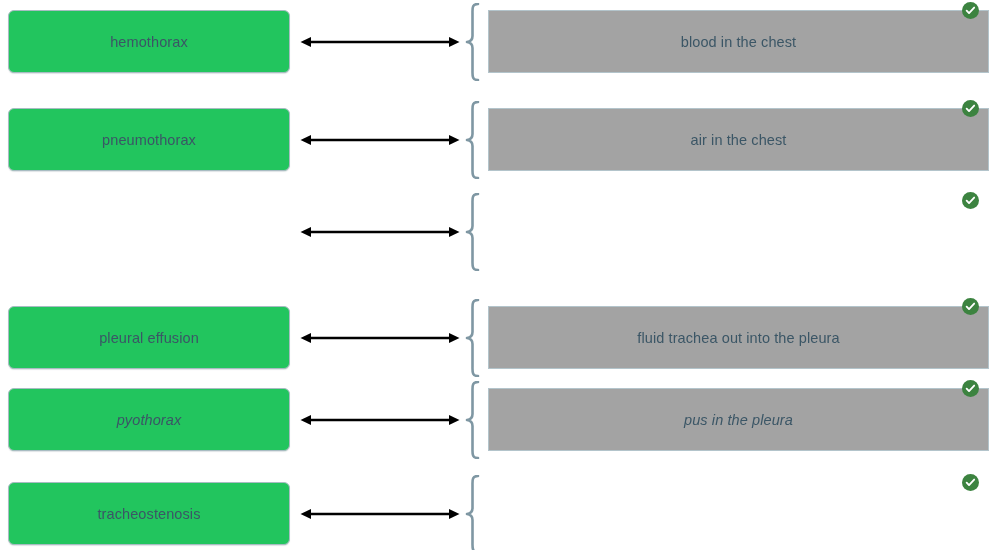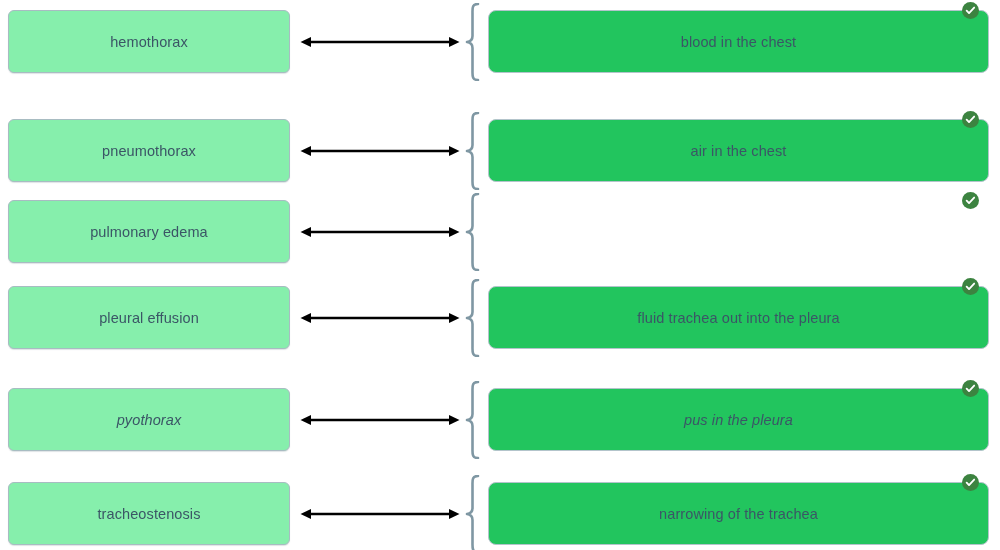--- a/index.html
+++ b/index.html
@@ -30,21 +30,21 @@
   }
 
   
   .term-tile {
     position: absolute;
     left: 8px;
     top: 0;
     width: 282px;
     height: 63px;
     box-sizing: border-box;
-    background: #86efac;
+    background: #22c55e;
     border: 1px solid #a8bcc2;
     border-radius: 6px;
     box-shadow: 0 1px 1px rgba(80,100,110,0.18);
     display: flex;
     align-items: center;
     justify-content: center;
   }
   .term-label {
     font-size: 14.5px;
     color: #3b5666;
@@ -72,23 +72,23 @@
   }
 
   
   .definition-tile {
     position: absolute;
     left: 488px;
     top: 0;
     width: 501px;
     height: 63px;
     box-sizing: border-box;
-    background: #22c55e;
+    background: #a3a3a3;
     border: 1px solid #b3c4cb;
-    border-radius: 8px;
+    border-radius: 0;
     display: flex;
     align-items: center;
     justify-content: center;
   }
   .definition-label {
     font-size: 14.5px;
     color: #3b5666;
     letter-spacing: 0.1px;
     text-align: center;
     padding: 0 14px;
@@ -128,21 +128,21 @@
         </svg></div>
       <div class="definition-tile">
         <span class="definition-label">blood in the chest</span>
       </div>
       <div class="correct-badge">
         <svg width="11" height="11" viewBox="0 0 12 12" xmlns="http://www.w3.org/2000/svg">
           <path d="M1.8 6.2 L4.4 8.8 L10 2.8" fill="none" stroke="#ffffff" stroke-width="2" stroke-linecap="round" stroke-linejoin="round"></path>
         </svg>
       </div>
     </div>
-    <div class="match-row" style="top: 119px;">
+    <div class="match-row" style="top: 108px;">
       <div class="term-tile">
         <span class="term-label">pneumothorax</span>
       </div>
       <div class="connector-arrow"><svg width="160" height="16" viewBox="0 0 160 16" xmlns="http://www.w3.org/2000/svg">
           <line x1="8" y1="8" x2="152" y2="8" stroke="#000000" stroke-width="2.6"></line>
           <path d="M0.5 8 L11 3 L11 13 Z" fill="#000000"></path>
           <path d="M159.5 8 L149 3 L149 13 Z" fill="#000000"></path>
         </svg></div>
       <div class="brace"><svg width="22" height="78" viewBox="0 0 22 78" xmlns="http://www.w3.org/2000/svg">
           <path d="M16 1 C10 1 10.5 5 10.5 10 L10.5 33 C10.5 37 8.5 38.6 5 39 C8.5 39.4 10.5 41 10.5 45 L10.5 68 C10.5 73 10 77 16 77" fill="none" stroke="#7f97a3" stroke-width="2.6" stroke-linecap="round" stroke-linejoin="round"></path>
@@ -150,38 +150,35 @@
       <div class="definition-tile">
         <span class="definition-label">air in the chest</span>
       </div>
       <div class="correct-badge">
         <svg width="11" height="11" viewBox="0 0 12 12" xmlns="http://www.w3.org/2000/svg">
           <path d="M1.8 6.2 L4.4 8.8 L10 2.8" fill="none" stroke="#ffffff" stroke-width="2" stroke-linecap="round" stroke-linejoin="round"></path>
         </svg>
       </div>
     </div>
     <div class="match-row" style="top: 200px;">
-      <div class="term-tile">
-        <span class="term-label">pulmonary edema</span>
-      </div>
-      <div class="connector-arrow"><svg width="160" height="16" viewBox="0 0 160 16" xmlns="http://www.w3.org/2000/svg">
-          <line x1="8" y1="8" x2="152" y2="8" stroke="#000000" stroke-width="2.6"></line>
-          <path d="M0.5 8 L11 3 L11 13 Z" fill="#000000"></path>
-          <path d="M159.5 8 L149 3 L149 13 Z" fill="#000000"></path>
-        </svg></div>
-      <div class="brace"><svg width="22" height="78" viewBox="0 0 22 78" xmlns="http://www.w3.org/2000/svg">
-          <path d="M16 1 C10 1 10.5 5 10.5 10 L10.5 33 C10.5 37 8.5 38.6 5 39 C8.5 39.4 10.5 41 10.5 45 L10.5 68 C10.5 73 10 77 16 77" fill="none" stroke="#7f97a3" stroke-width="2.6" stroke-linecap="round" stroke-linejoin="round"></path>
-        </svg></div>
-      <div class="correct-badge">
-        <svg width="11" height="11" viewBox="0 0 12 12" xmlns="http://www.w3.org/2000/svg">
-          <path d="M1.8 6.2 L4.4 8.8 L10 2.8" fill="none" stroke="#ffffff" stroke-width="2" stroke-linecap="round" stroke-linejoin="round"></path>
-        </svg>
-      </div>
-    </div>
-    <div class="match-row" style="top: 286px;">
+      <div class="connector-arrow"><svg width="160" height="16" viewBox="0 0 160 16" xmlns="http://www.w3.org/2000/svg">
+          <line x1="8" y1="8" x2="152" y2="8" stroke="#000000" stroke-width="2.6"></line>
+          <path d="M0.5 8 L11 3 L11 13 Z" fill="#000000"></path>
+          <path d="M159.5 8 L149 3 L149 13 Z" fill="#000000"></path>
+        </svg></div>
+      <div class="brace"><svg width="22" height="78" viewBox="0 0 22 78" xmlns="http://www.w3.org/2000/svg">
+          <path d="M16 1 C10 1 10.5 5 10.5 10 L10.5 33 C10.5 37 8.5 38.6 5 39 C8.5 39.4 10.5 41 10.5 45 L10.5 68 C10.5 73 10 77 16 77" fill="none" stroke="#7f97a3" stroke-width="2.6" stroke-linecap="round" stroke-linejoin="round"></path>
+        </svg></div>
+      <div class="correct-badge">
+        <svg width="11" height="11" viewBox="0 0 12 12" xmlns="http://www.w3.org/2000/svg">
+          <path d="M1.8 6.2 L4.4 8.8 L10 2.8" fill="none" stroke="#ffffff" stroke-width="2" stroke-linecap="round" stroke-linejoin="round"></path>
+        </svg>
+      </div>
+    </div>
+    <div class="match-row" style="top: 306px;">
       <div class="term-tile">
         <span class="term-label">pleural effusion</span>
       </div>
       <div class="connector-arrow"><svg width="160" height="16" viewBox="0 0 160 16" xmlns="http://www.w3.org/2000/svg">
           <line x1="8" y1="8" x2="152" y2="8" stroke="#000000" stroke-width="2.6"></line>
           <path d="M0.5 8 L11 3 L11 13 Z" fill="#000000"></path>
           <path d="M159.5 8 L149 3 L149 13 Z" fill="#000000"></path>
         </svg></div>
       <div class="brace"><svg width="22" height="78" viewBox="0 0 22 78" xmlns="http://www.w3.org/2000/svg">
           <path d="M16 1 C10 1 10.5 5 10.5 10 L10.5 33 C10.5 37 8.5 38.6 5 39 C8.5 39.4 10.5 41 10.5 45 L10.5 68 C10.5 73 10 77 16 77" fill="none" stroke="#7f97a3" stroke-width="2.6" stroke-linecap="round" stroke-linejoin="round"></path>
@@ -221,22 +218,19 @@
         <span class="term-label">tracheostenosis</span>
       </div>
       <div class="connector-arrow"><svg width="160" height="16" viewBox="0 0 160 16" xmlns="http://www.w3.org/2000/svg">
           <line x1="8" y1="8" x2="152" y2="8" stroke="#000000" stroke-width="2.6"></line>
           <path d="M0.5 8 L11 3 L11 13 Z" fill="#000000"></path>
           <path d="M159.5 8 L149 3 L149 13 Z" fill="#000000"></path>
         </svg></div>
       <div class="brace"><svg width="22" height="78" viewBox="0 0 22 78" xmlns="http://www.w3.org/2000/svg">
           <path d="M16 1 C10 1 10.5 5 10.5 10 L10.5 33 C10.5 37 8.5 38.6 5 39 C8.5 39.4 10.5 41 10.5 45 L10.5 68 C10.5 73 10 77 16 77" fill="none" stroke="#7f97a3" stroke-width="2.6" stroke-linecap="round" stroke-linejoin="round"></path>
         </svg></div>
-      <div class="definition-tile">
-        <span class="definition-label">narrowing of the trachea</span>
-      </div>
       <div class="correct-badge">
         <svg width="11" height="11" viewBox="0 0 12 12" xmlns="http://www.w3.org/2000/svg">
           <path d="M1.8 6.2 L4.4 8.8 L10 2.8" fill="none" stroke="#ffffff" stroke-width="2" stroke-linecap="round" stroke-linejoin="round"></path>
         </svg>
       </div>
     </div>
   </div>
 
 </body></html>

